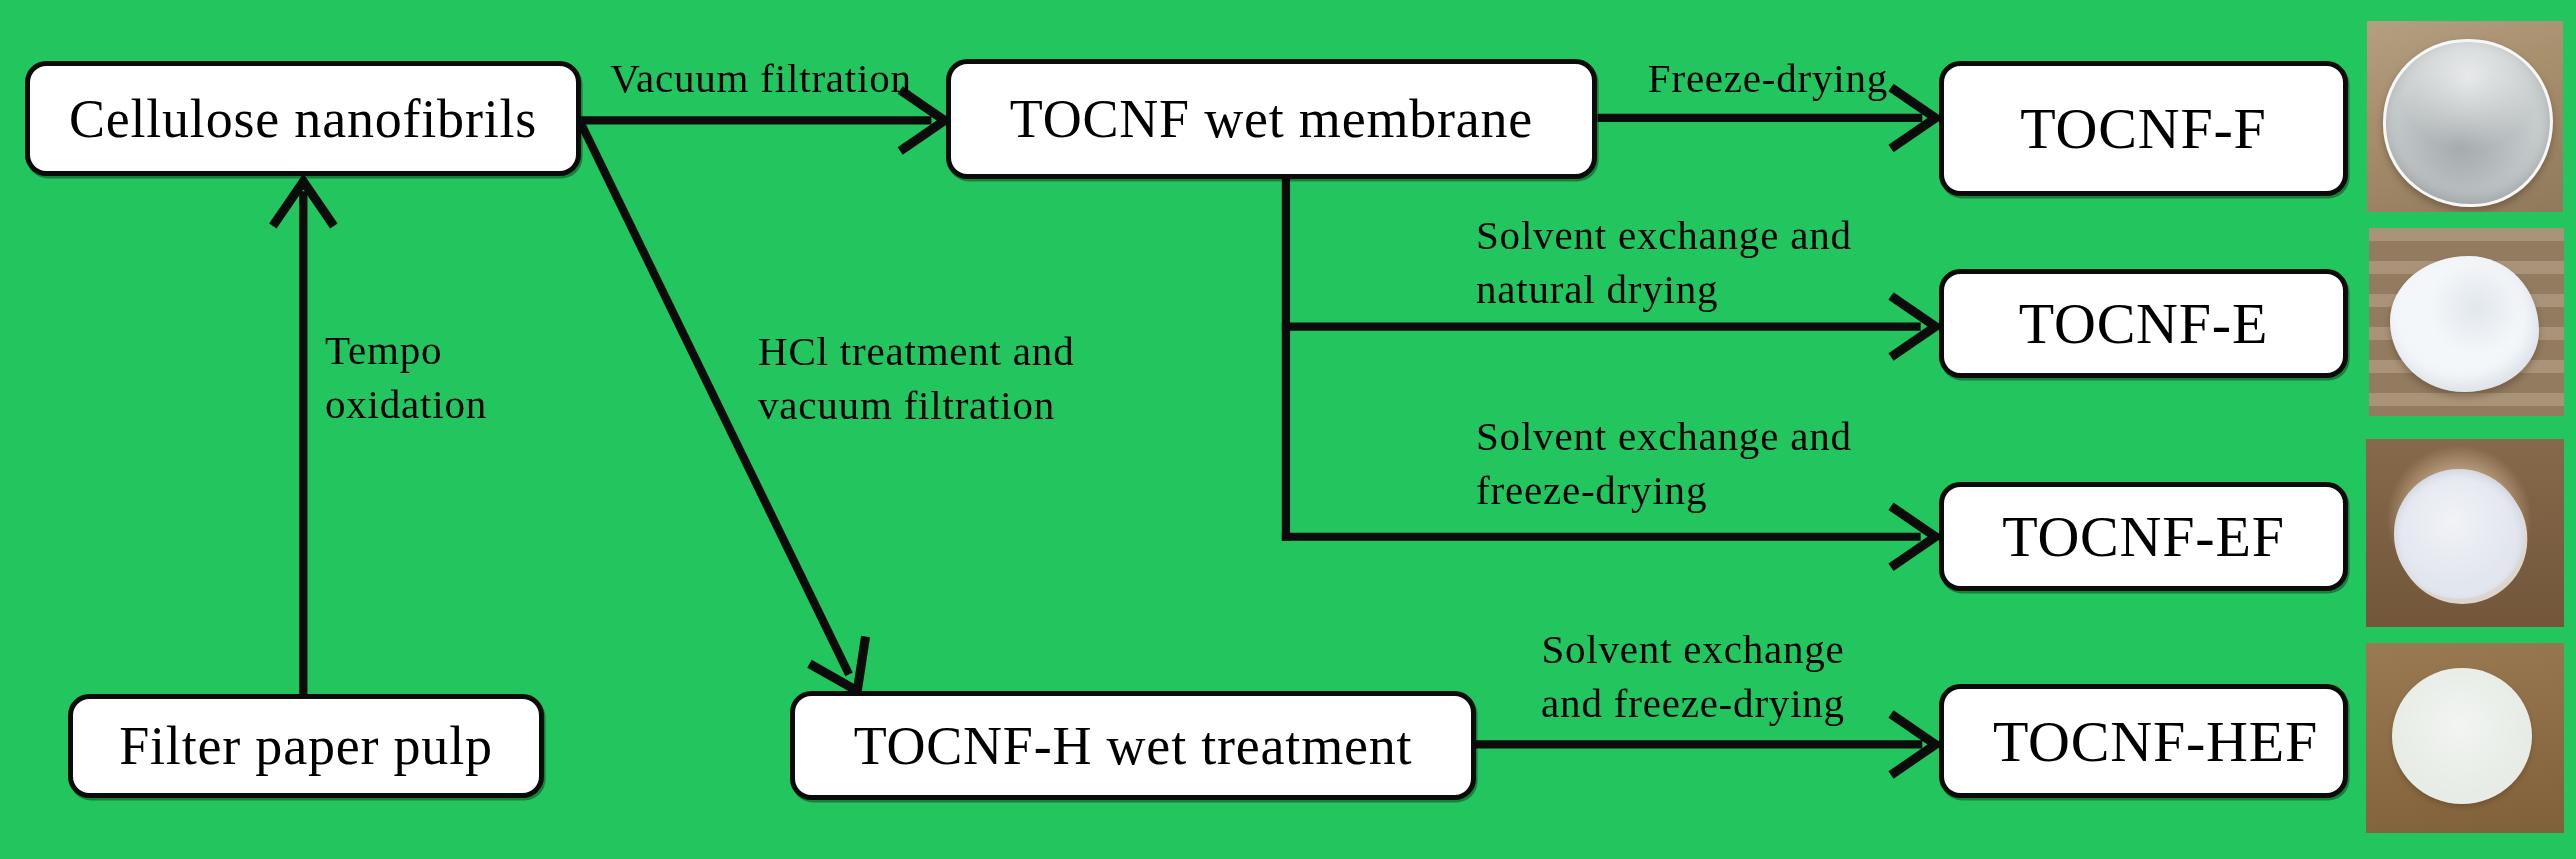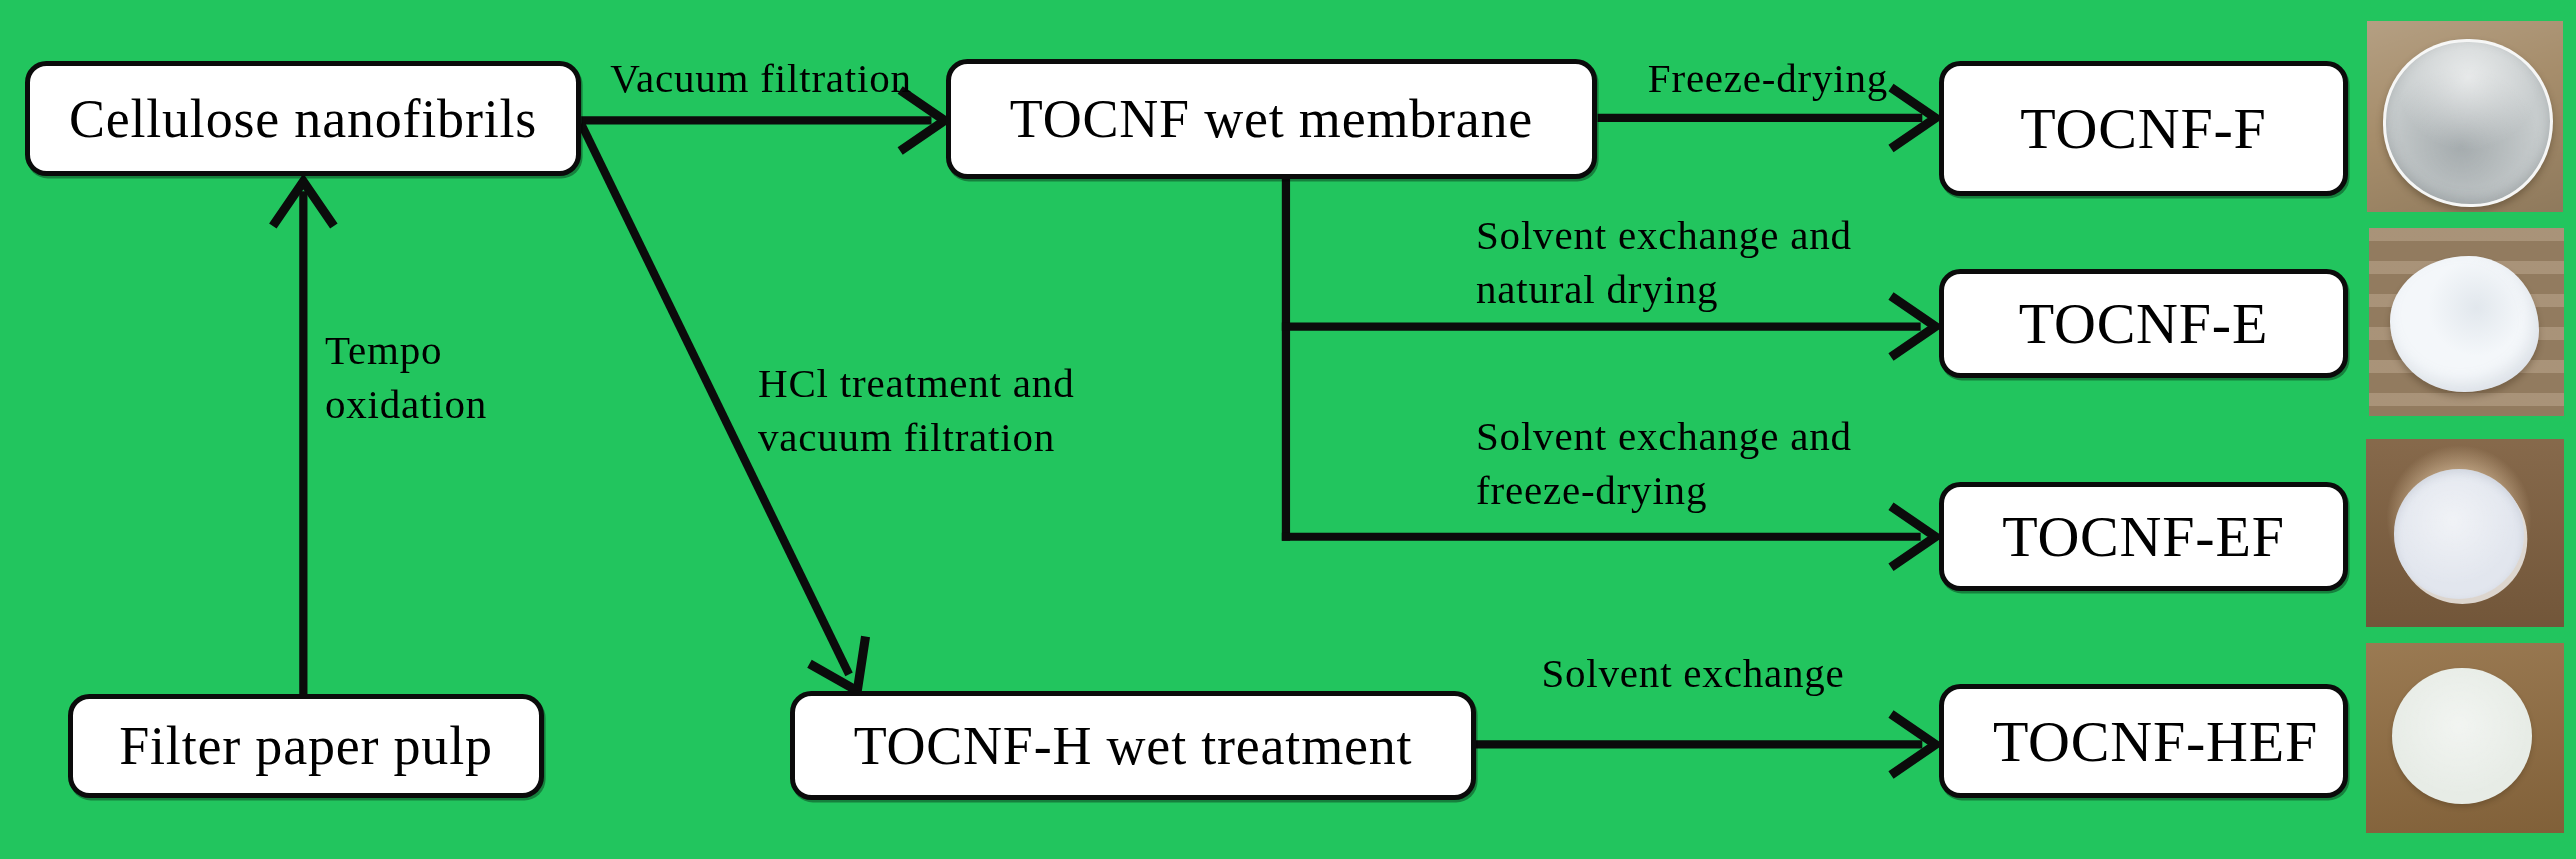--- a/index.html
+++ b/index.html
@@ -152,34 +152,35 @@
   <div class="elabel elabel--center" style="left:761px;top:78px;">
     <span>Vacuum filtration</span>
   </div>
   <div class="elabel elabel--center" style="left:1768px;top:78px;">
     <span>Freeze-drying</span>
   </div>
   <div class="elabel" style="left:325px;top:323px;">
     <div>Tempo</div>
     <div>oxidation</div>
   </div>
-  <div class="elabel" style="left:758px;top:356px;">
+  <div class="elabel" style="left:758px;top:324px;">
     <div>HCl treatment and</div>
     <div>vacuum filtration</div>
   </div>
   <div class="elabel" style="left:1476px;top:208px;">
     <div>Solvent exchange and</div>
     <div>natural drying</div>
   </div>
   <div class="elabel" style="left:1476px;top:409px;">
     <div>Solvent exchange and</div>
     <div>freeze-drying</div>
   </div>
-  <div class="elabel elabel--hcenter" style="left:1693px;top:622px;margin-top:24px;">
+  <div class="elabel elabel--hcenter" style="left:1693px;top:622px;">
     <div>Solvent exchange</div>
+    <div>and freeze-drying</div>
   </div>
 
   <figure class="photo photo--p1" style="left: 2367px; top: 21.4px; width: 196px; height: 191px; --bg: #a68d6b; --mem: #c7cccd;">
     <div class="mem"></div>
   </figure>
   <figure class="photo photo--p2" style="left: 2369px; top: 228px; width: 195px; height: 188px; --bg: #9d8466; --mem: #f4f7fa;">
     <div class="mem"></div>
   </figure>
   <figure class="photo photo--p3" style="left: 2366px; top: 439px; width: 198px; height: 188px; --bg: #7f6040; --mem: #e2e6ee;">
     <div class="mem"></div>

